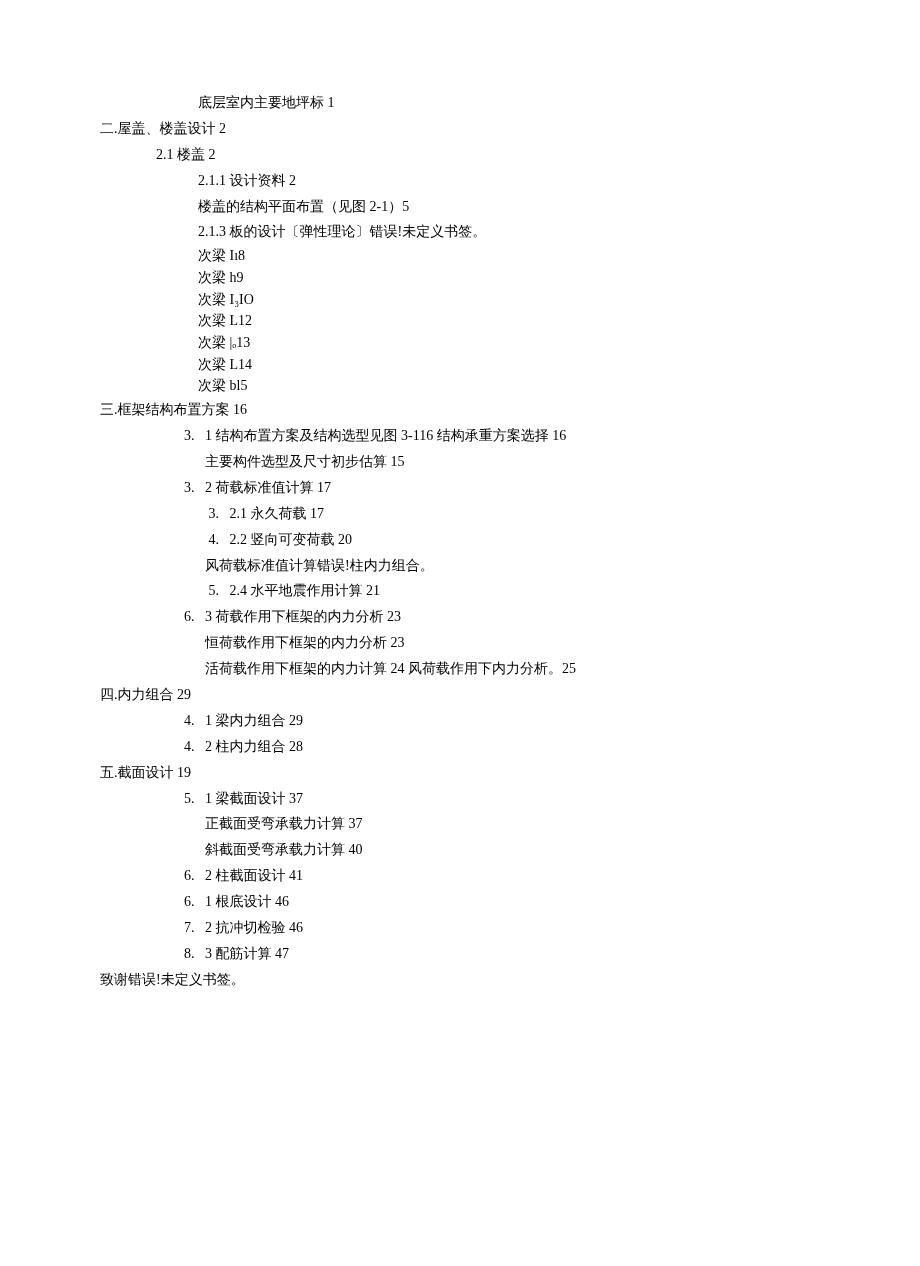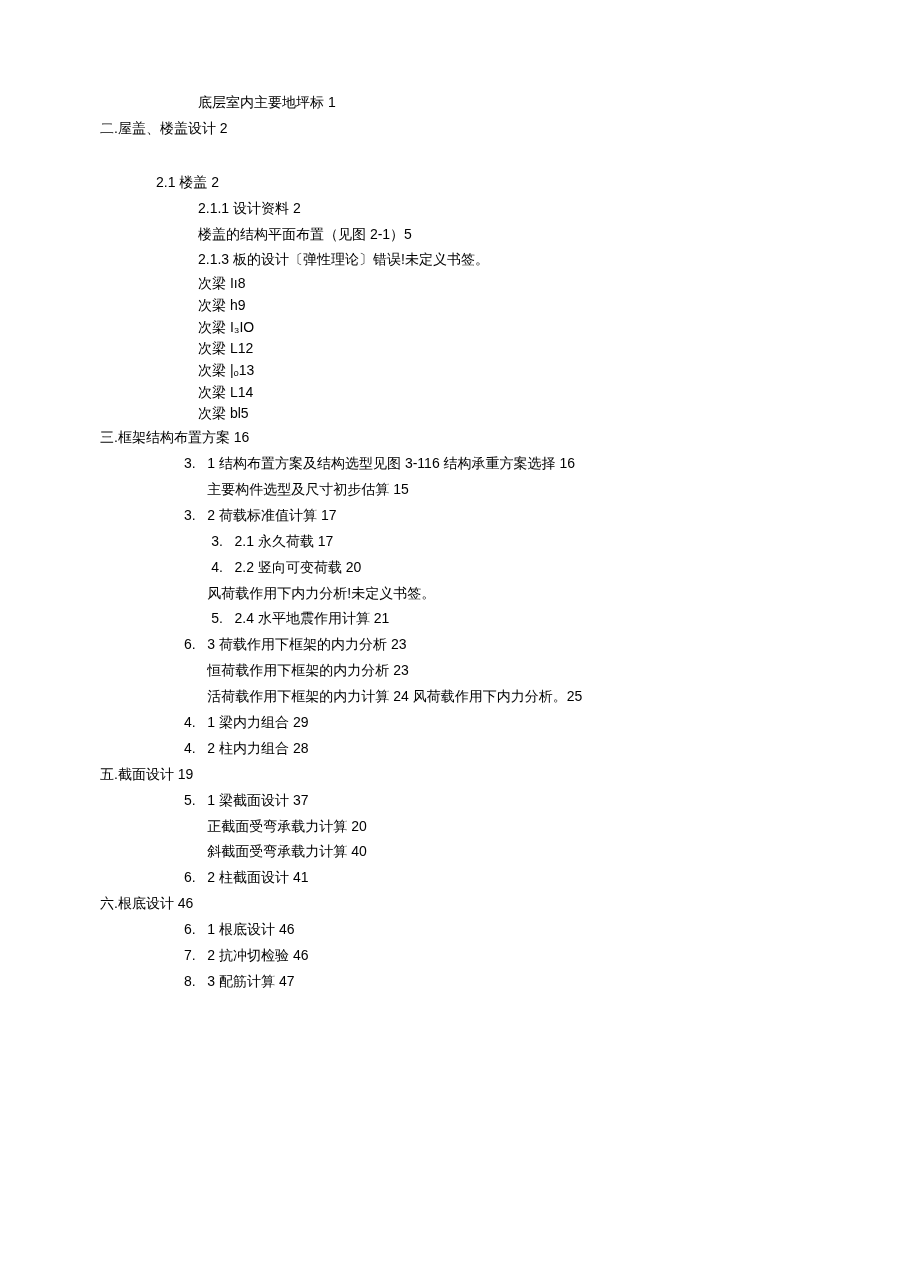--- a/index.html
+++ b/index.html
@@ -6,23 +6,23 @@
     margin: 0;
     padding: 90px 100px 60px 100px;
     font-family: "Microsoft YaHei", "SimSun", sans-serif;
     font-size: 14px;
     line-height: 1.85;
     color: #000;
     background: #fff;
     width: 920px;
     box-sizing: border-box;
   }
-  .line { white-space: pre; }
+  .line { white-space: pre; font-family: Liberation Serif, serif; }
   .i0 { padding-left: 0; }
-  .i1 { padding-left: 56px; margin-top: 28px; }
+  .i1 { padding-left: 56px; }
   .i2 { padding-left: 84px; }
   .i3 { padding-left: 98px; }
   .tight { line-height: 1.55; }
 </style>
 </head>
 <body>
 
 <div id="toc">
     <div class="line i3">底层室内主要地坪标 1</div>
     <div class="line i0">二.屋盖、楼盖设计 2</div>
@@ -36,29 +36,30 @@
     <div class="line i3 tight">次梁 L12</div>
     <div class="line i3 tight">次梁 |ₒ13</div>
     <div class="line i3 tight">次梁 L14</div>
     <div class="line i3 tight">次梁 bl5</div>
     <div class="line i0">三.框架结构布置方案 16</div>
     <div class="line i2">3.   1 结构布置方案及结构选型见图 3-116 结构承重方案选择 16</div>
     <div class="line i2">      主要构件选型及尺寸初步估算 15</div>
     <div class="line i2">3.   2 荷载标准值计算 17</div>
     <div class="line i2">       3.   2.1 永久荷载 17</div>
     <div class="line i2">       4.   2.2 竖向可变荷载 20</div>
-    <div class="line i2">      风荷载作用下内力分析!未定义书签。</div>
+    <div class="line i2">      风荷载标准值计算错误!柱内力组合。</div>
     <div class="line i2">       5.   2.4 水平地震作用计算 21</div>
     <div class="line i2">6.   3 荷载作用下框架的内力分析 23</div>
     <div class="line i2">      恒荷载作用下框架的内力分析 23</div>
     <div class="line i2">      活荷载作用下框架的内力计算 24 风荷载作用下内力分析。25</div>
+    <div class="line i0">四.内力组合 29</div>
     <div class="line i2">4.   1 梁内力组合 29</div>
     <div class="line i2">4.   2 柱内力组合 28</div>
     <div class="line i0">五.截面设计 19</div>
     <div class="line i2">5.   1 梁截面设计 37</div>
-    <div class="line i2">      正截面受弯承载力计算 20</div>
+    <div class="line i2">      正截面受弯承载力计算 37</div>
     <div class="line i2">      斜截面受弯承载力计算 40</div>
     <div class="line i2">6.   2 柱截面设计 41</div>
-    <div class="line i0">六.根底设计 46</div>
     <div class="line i2">6.   1 根底设计 46</div>
     <div class="line i2">7.   2 抗冲切检验 46</div>
     <div class="line i2">8.   3 配筋计算 47</div>
+    <div class="line i0">致谢错误!未定义书签。</div>
   </div>
 
 </body></html>

